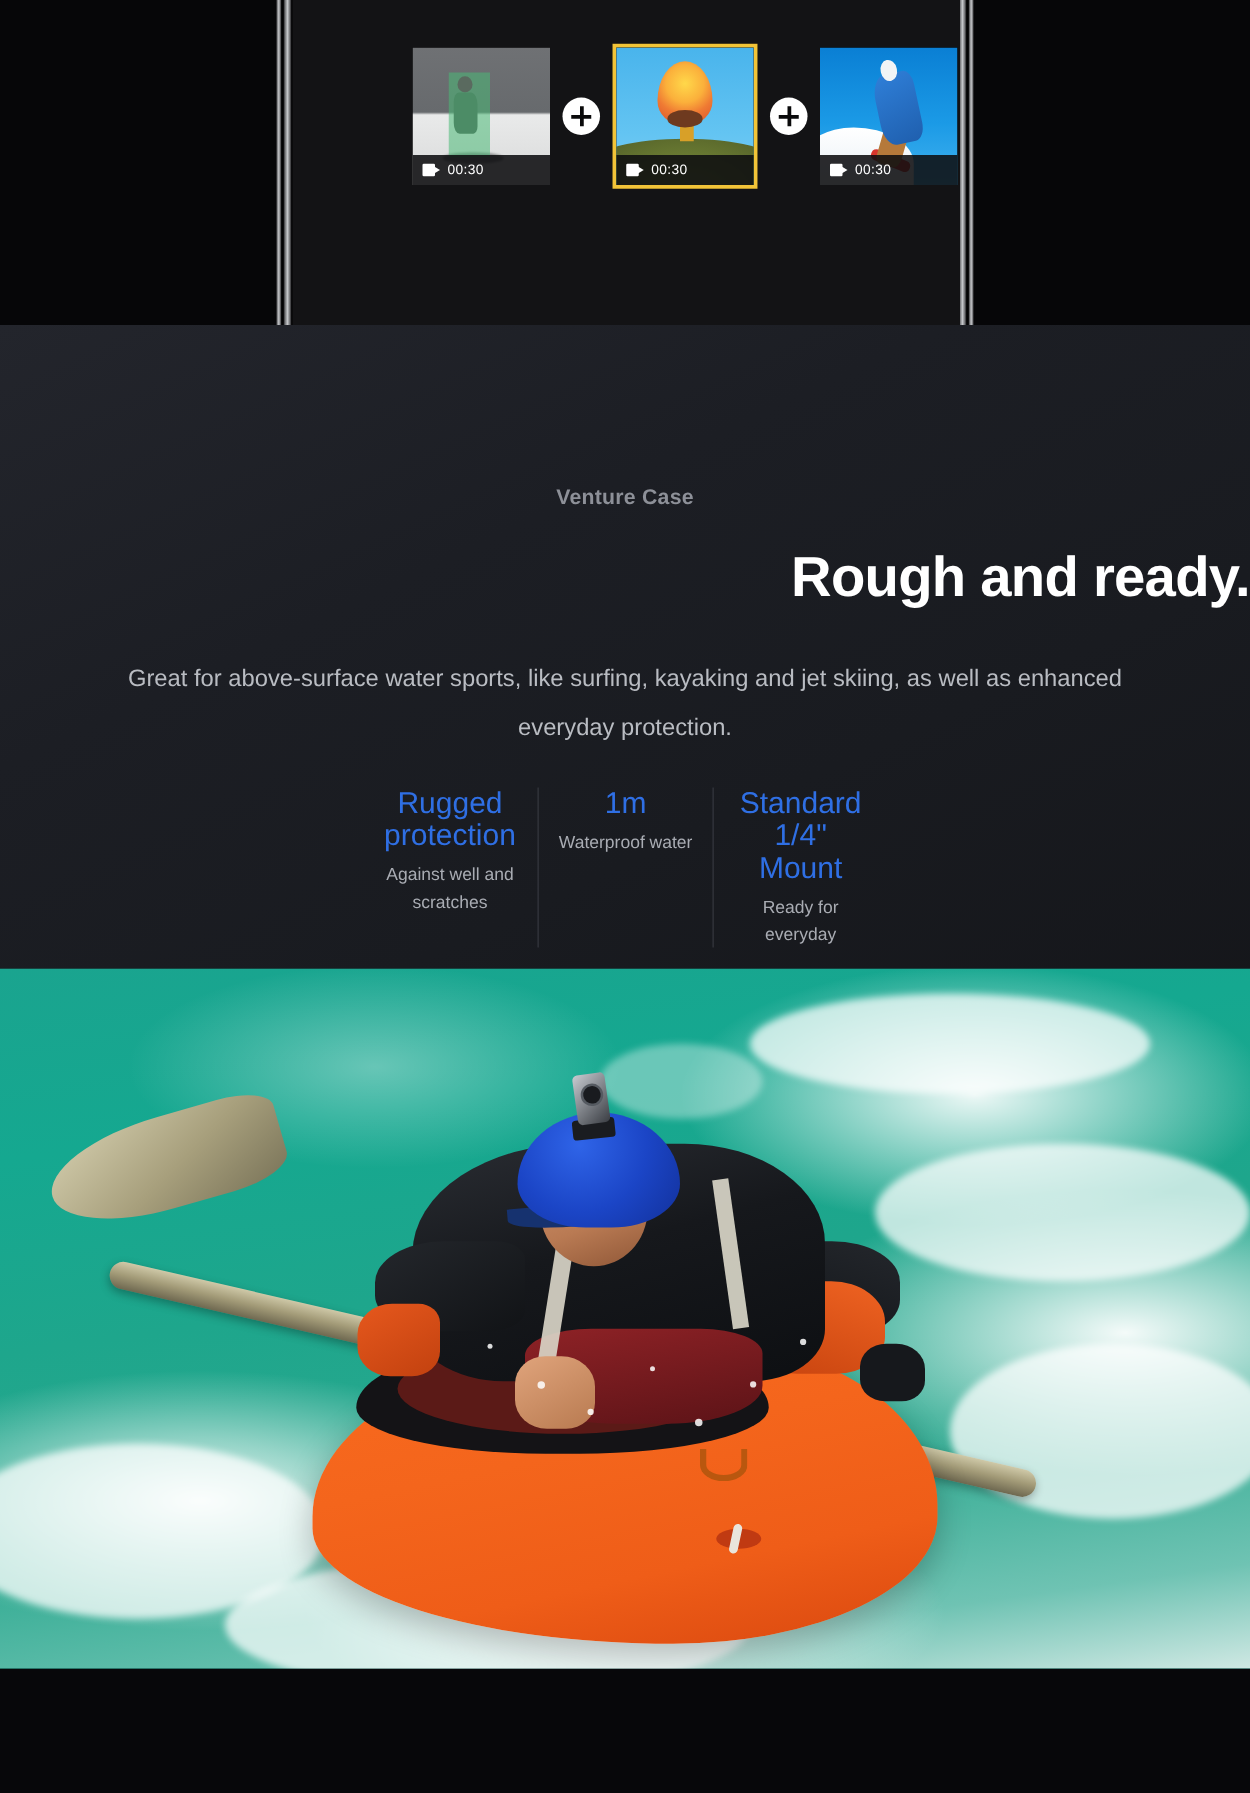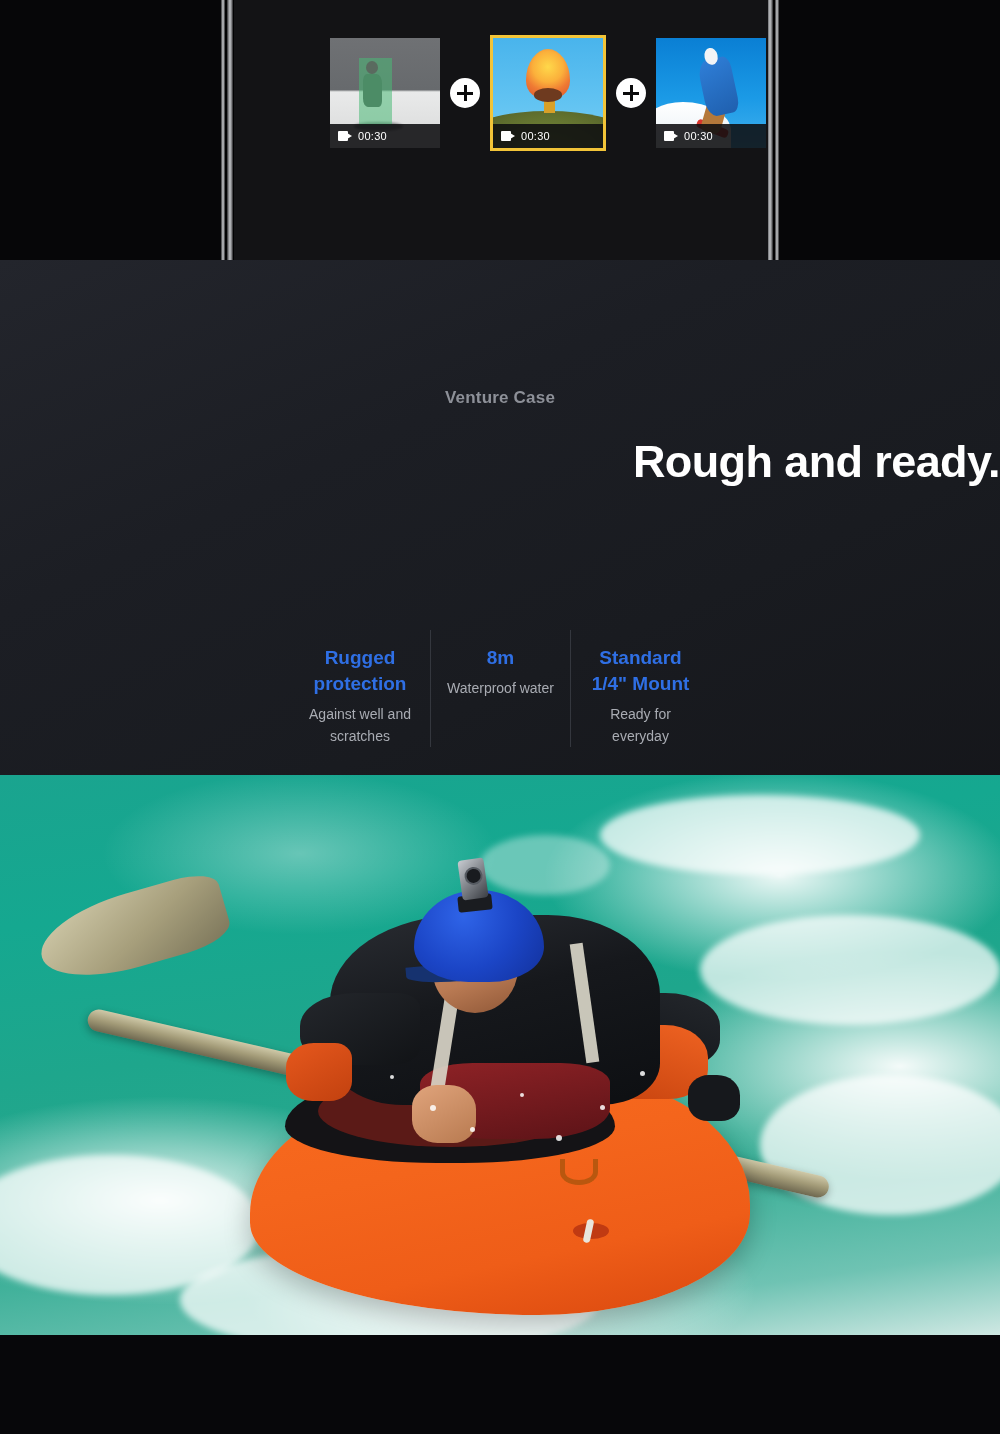--- a/index.html
+++ b/index.html
@@ -105,21 +105,21 @@
   #subcopy {
     position:absolute; left:100px; top:264px; width:800px; text-align:center;
     color:#b9bcc2; font-size:19px; line-height:39px; font-weight:400;
   }
   #stats {
     position:absolute; left:0; top:370px; width:1000px;
     display:flex; justify-content:center; align-items:stretch;
   }
   .stat { width:140px; text-align:center; padding:0 12px; }
   .stat + .stat { border-left:1px solid #34373e; }
-  .stat-value { color:#2f6fe4; font-size:19px; font-weight:700; line-height:26px;margin-top:15px; }
+  .stat-value { color:#2f6fe4; font-size:24px; font-weight:400; line-height:26px; }
   .stat-label { color:#a9acb3; font-size:14px; line-height:22px; margin-top:6px; }
 
   
   #photo-section {
     position:absolute; left:0; top:775px; width:1000px; height:560px;
     overflow:hidden; background:#0c9a86;
   }
   .water {
     position:absolute; inset:0;
     background:
@@ -314,28 +314,29 @@
           </div>
         </div>
 
       </div>
     </div>
   </section>
 
   <section id="copy-section">
     <div id="eyebrow">Venture Case</div>
     <h1 id="headline">Rough and ready.</h1>
+    <p id="subcopy">Great for above-surface water sports, like surfing, kayaking and jet skiing, as well as enhanced everyday protection.</p>
 
     <div id="stats">
       <div class="stat">
         <div class="stat-value">Rugged protection</div>
         <div class="stat-label">Against well and scratches</div>
       </div>
       <div class="stat">
-        <div class="stat-value">8m</div>
+        <div class="stat-value">1m</div>
         <div class="stat-label">Waterproof water</div>
       </div>
       <div class="stat">
         <div class="stat-value">Standard 1/4" Mount</div>
         <div class="stat-label">Ready for everyday</div>
       </div>
     </div>
   </section>
 
   <section id="photo-section">

